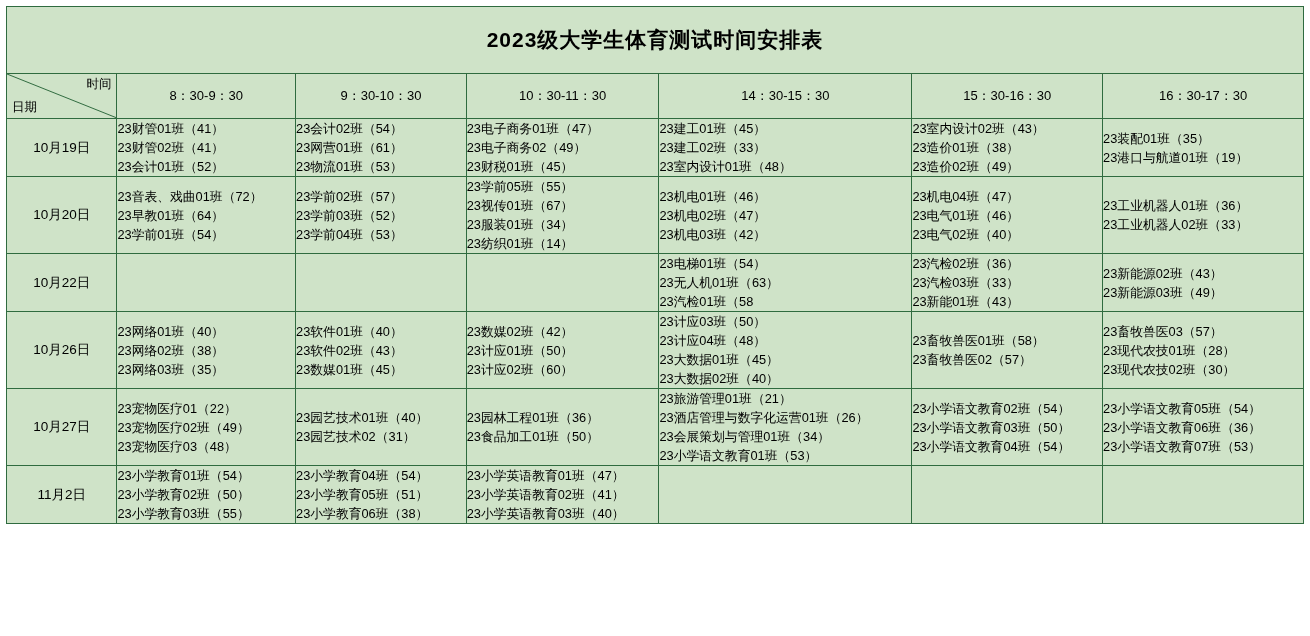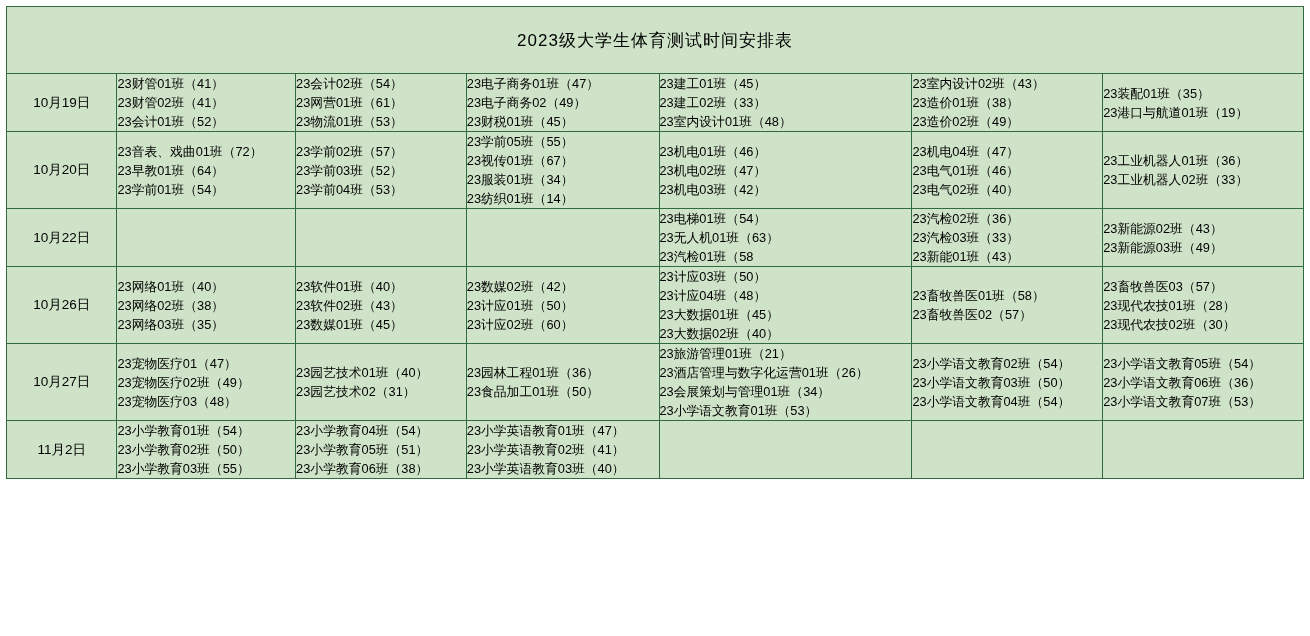--- a/index.html
+++ b/index.html
@@ -28,22 +28,22 @@
   }
   table.schedule td, table.schedule th {
     border: 1px solid #2f6b3f;
     background: #cfe3c8;
     vertical-align: middle;
     padding: 0;
   }
   .title-cell {
     height: 66px;
     text-align: center;
-    font-size: 17px;
-    font-weight: normal;
+    font-size: 21px;
+    font-weight: bold;
     color: #000000;
     letter-spacing: 1px;
   }
   .corner-cell {
     position: relative;
     height: 44px;
     padding: 0;
   }
   .corner-cell .diag {
     position: absolute;
@@ -105,20 +105,35 @@
       <col class="col-2">
       <col class="col-3">
       <col class="col-4">
       <col class="col-5">
       <col class="col-6">
     </colgroup>
     <tbody id="table-body">
       <tr>
         <td class="title-cell" colspan="7">2023级大学生体育测试时间安排表</td>
       </tr>
+      <tr>
+        <td class="corner-cell">
+          <svg class="diag" viewBox="0 0 110 44" preserveAspectRatio="none">
+            <line x1="0" y1="0" x2="110" y2="44" stroke="#2f6b3f" stroke-width="1"></line>
+          </svg>
+          <span class="lbl-time">时间</span>
+          <span class="lbl-date">日期</span>
+        </td>
+        <td class="head-cell">8：30-9：30</td>
+        <td class="head-cell">9：30-10：30</td>
+        <td class="head-cell">10：30-11：30</td>
+        <td class="head-cell">14：30-15：30</td>
+        <td class="head-cell">15：30-16：30</td>
+        <td class="head-cell">16：30-17：30</td>
+      </tr>
     <tr>
           <td class="date-cell">10月19日</td>
           <td class="slot-cell">
             <div>23财管01班（41）</div>
             <div>23财管02班（41）</div>
             <div>23会计01班（52）</div>
           </td>
           <td class="slot-cell">
             <div>23会计02班（54）</div>
             <div>23网营01班（61）</div>
@@ -226,21 +241,21 @@
           </td>
           <td class="slot-cell">
             <div>23畜牧兽医03（57）</div>
             <div>23现代农技01班（28）</div>
             <div>23现代农技02班（30）</div>
           </td>
         </tr>
         <tr>
           <td class="date-cell">10月27日</td>
           <td class="slot-cell">
-            <div>23宠物医疗01（47）</div>
+            <div>23宠物医疗01（22）</div>
             <div>23宠物医疗02班（49）</div>
             <div>23宠物医疗03（48）</div>
           </td>
           <td class="slot-cell">
             <div>23园艺技术01班（40）</div>
             <div>23园艺技术02（31）</div>
           </td>
           <td class="slot-cell">
             <div>23园林工程01班（36）</div>
             <div>23食品加工01班（50）</div>

